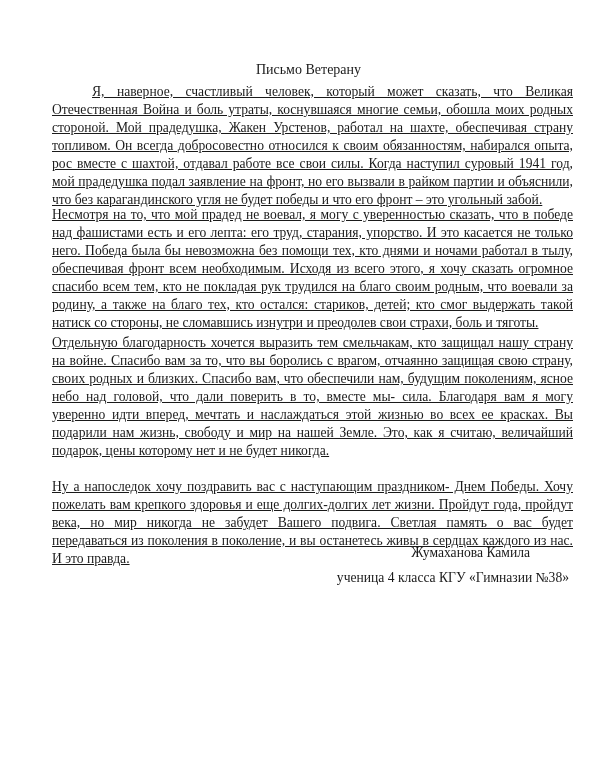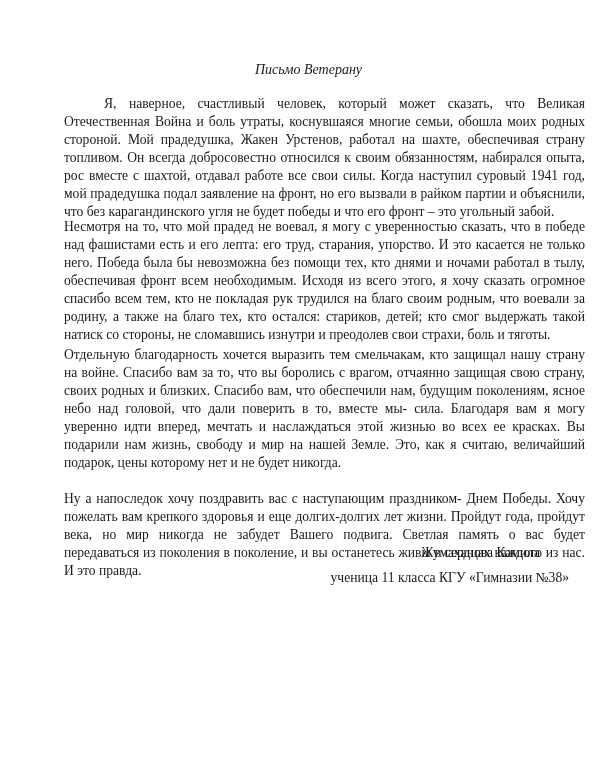--- a/index.html
+++ b/index.html
@@ -22,54 +22,54 @@
     width: 521px;
   }
   .title {
     position: absolute;
     top: 61px;
     left: 0;
     width: 521px;
     text-align: center;
     font-size: 14px;
     line-height: 18px;
-    font-style: italic;
   }
   .para {
     position: absolute;
     left: 0;
     width: 521px;
-    margin: 16px;
+    margin: 4px;
     font-size: 13.6px;
     line-height: 18px;
     text-align: justify;
     text-align-last: left;
+    text-decoration: underline;
   }
   .indent { text-indent: 40px; }
   #p1 { top: 79px; }
   #p2 { top: 202px; }
   #p3 { top: 330px; }
   #p4 { top: 474px; }
   .sign {
     position: absolute;
     right: 0;
     font-size: 13.6px;
     line-height: 18px;
     text-align: right;
     white-space: nowrap;
   }
-  #sig-name { top: 544px; right: 29px; }
+  #sig-name { top: 544px; right: 39px; }
   #sig-school { top: 569px; right: 0px; }
 </style>
 </head>
 <body>
 
 <div class="page">
   <div class="title">Письмо Ветерану</div>
 
   <p class="para indent" id="p1">Я, наверное, счастливый человек, который может сказать, что Великая Отечественная Война и боль утраты, коснувшаяся многие семьи, обошла моих родных стороной. Мой прадедушка, Жакен Урстенов, работал на шахте, обеспечивая страну топливом. Он всегда добросовестно относился к своим обязанностям, набирался опыта, рос вместе с шахтой, отдавал работе все свои силы. Когда наступил суровый 1941 год, мой прадедушка подал заявление на фронт, но его вызвали в райком партии и объяснили, что без карагандинского угля не будет победы и что его фронт – это угольный забой.</p>
   <p class="para" id="p2">Несмотря на то, что мой прадед не воевал, я могу с уверенностью сказать, что в победе над фашистами есть и его лепта: его труд, старания, упорство. И это касается не только него. Победа была бы невозможна без помощи тех, кто днями и ночами работал в тылу, обеспечивая фронт всем необходимым. Исходя из всего этого, я хочу сказать огромное спасибо всем тем, кто не покладая рук трудился на благо своим родным, что воевали за родину, а также на благо тех, кто остался: стариков, детей; кто смог выдержать такой натиск со стороны, не сломавшись изнутри и преодолев свои страхи, боль и тяготы.</p>
   <p class="para" id="p3">Отдельную благодарность хочется выразить тем смельчакам, кто защищал нашу страну на войне. Спасибо вам за то, что вы боролись с врагом, отчаянно защищая свою страну, своих родных и близких. Спасибо вам, что обеспечили нам, будущим поколениям, ясное небо над головой, что дали поверить в то, вместе мы- сила. Благодаря вам я могу уверенно идти вперед, мечтать и наслаждаться этой жизнью во всех ее красках. Вы подарили нам жизнь, свободу и мир на нашей Земле. Это, как я считаю, величайший подарок, цены которому нет и не будет никогда.</p>
   <p class="para" id="p4">Ну а напоследок хочу поздравить вас с наступающим праздником- Днем Победы. Хочу пожелать вам крепкого здоровья и еще долгих-долгих лет жизни. Пройдут года, пройдут века, но мир никогда не забудет Вашего подвига. Светлая память о вас будет передаваться из поколения в поколение, и вы останетесь живы в сердцах каждого из нас. И это правда.</p>
 
   <div class="sign" id="sig-name">Жумаханова Камила</div>
-  <div class="sign" id="sig-school">ученица 11 класса КГУ «Гимназии №38»</div>
+  <div class="sign" id="sig-school">ученица 4 класса КГУ «Гимназии №38»</div>
 </div>
 
 </body></html>

